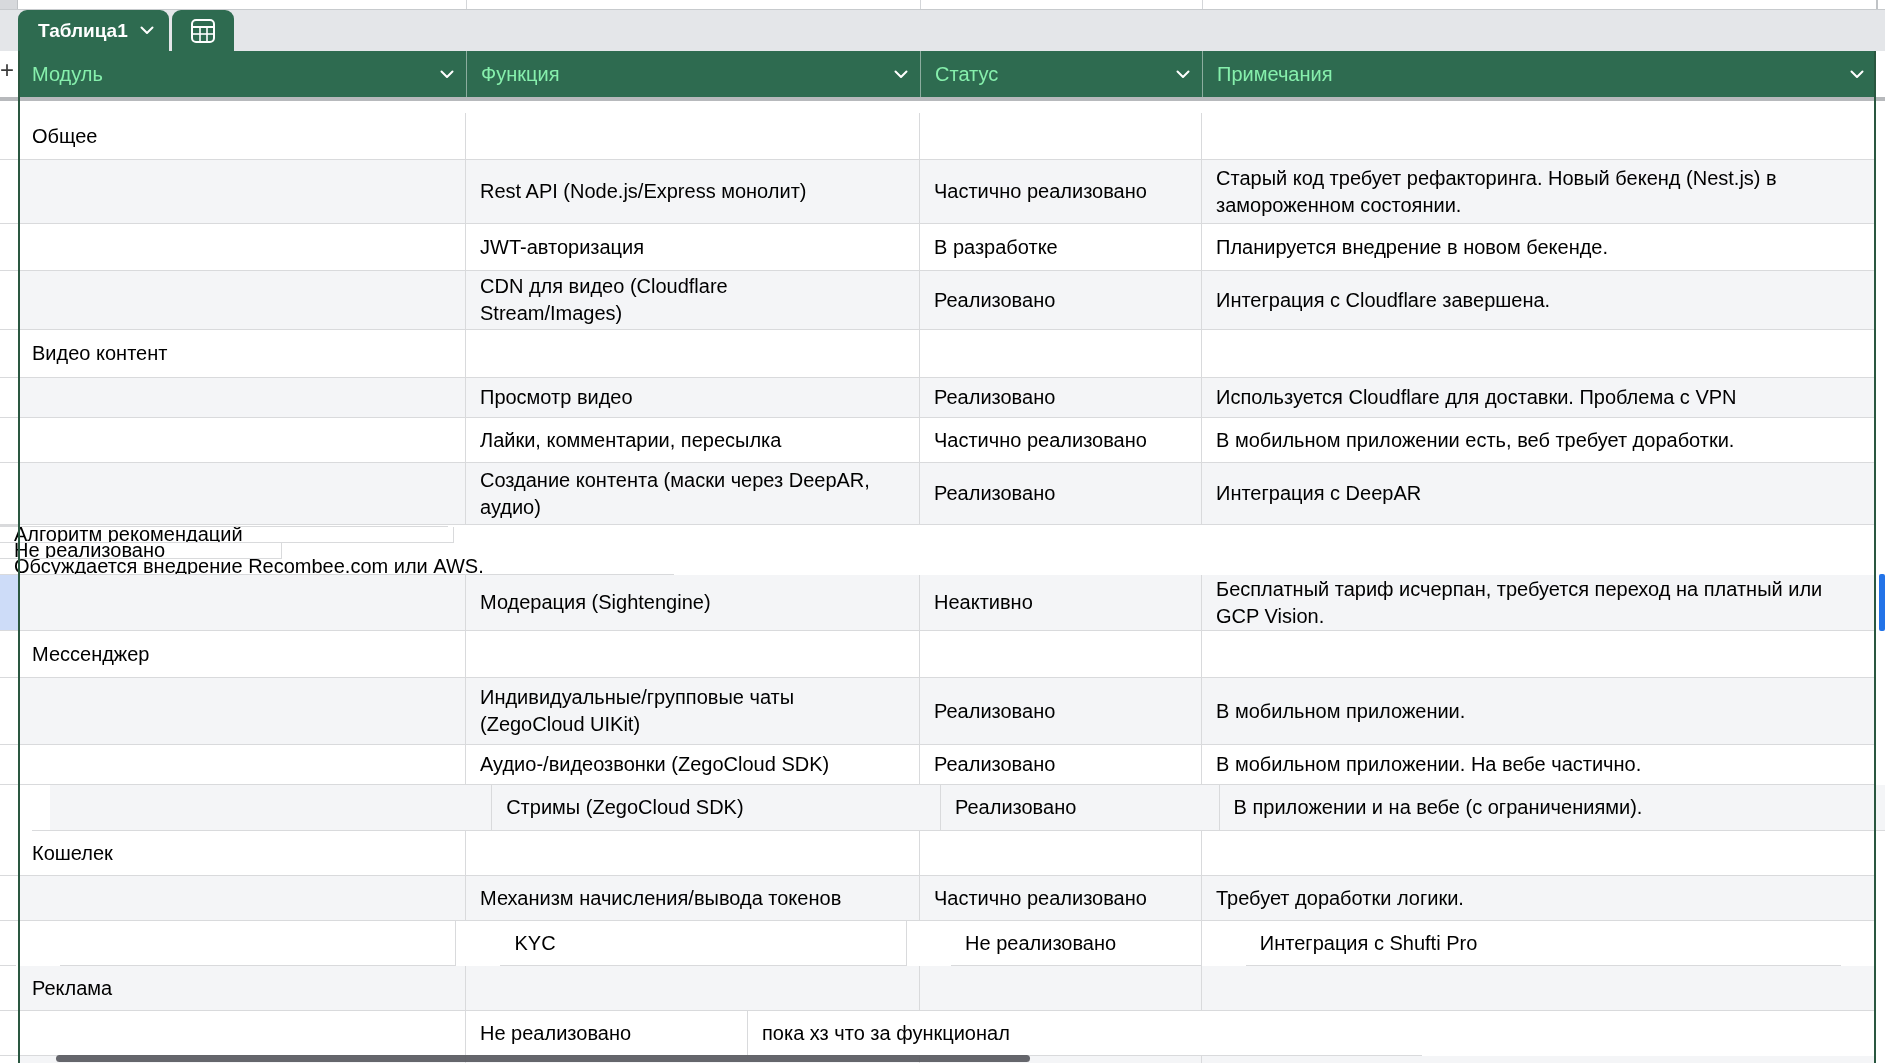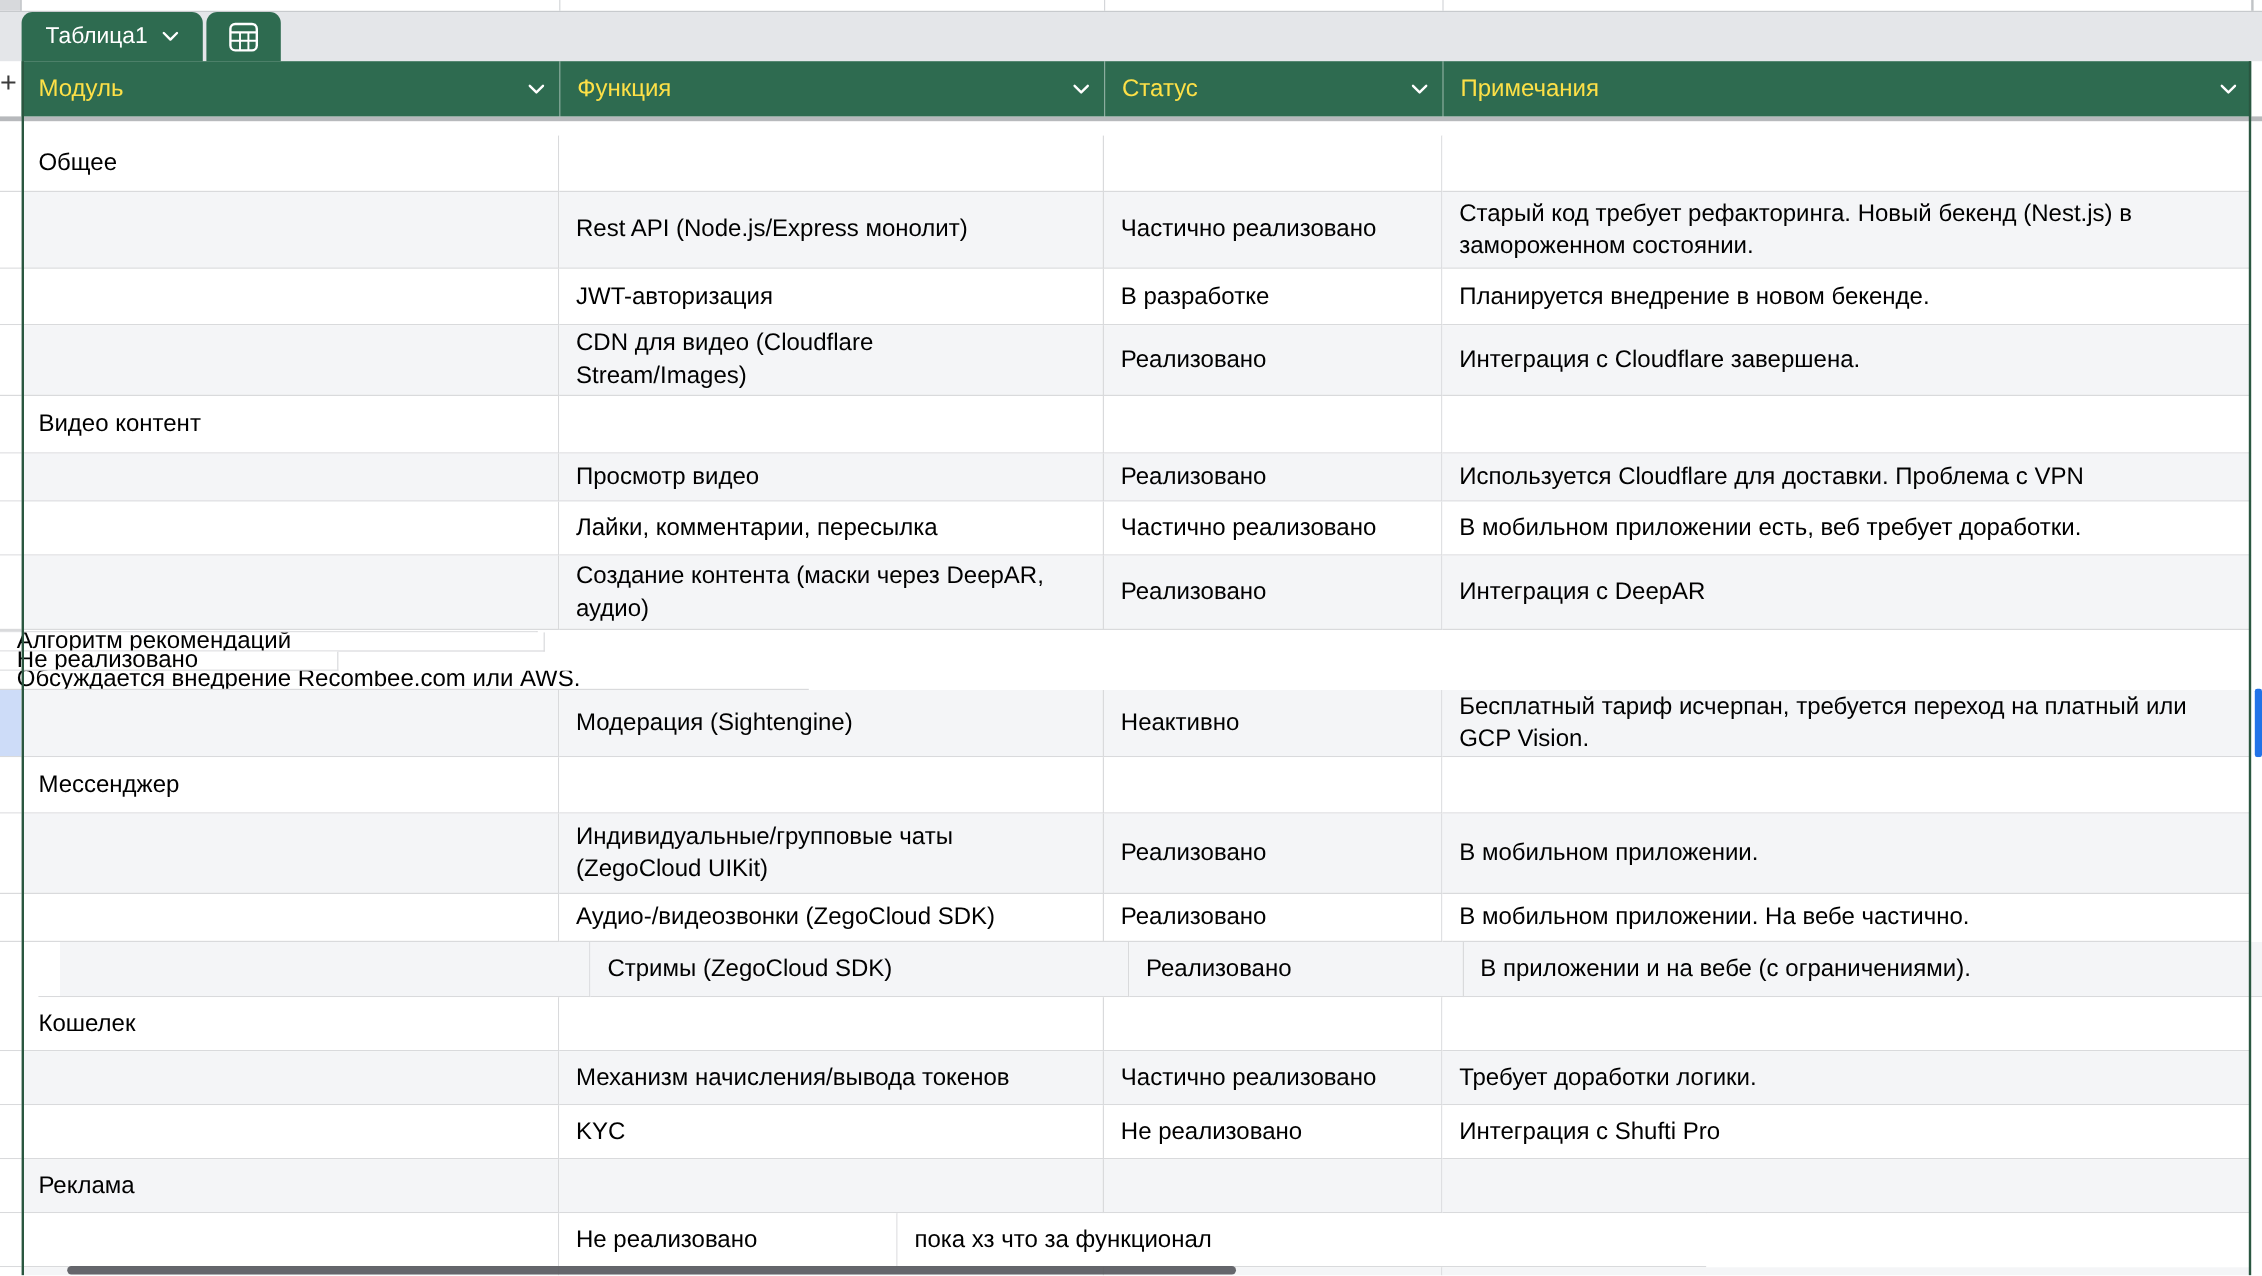--- a/index.html
+++ b/index.html
@@ -11,30 +11,30 @@
               border-bottom:1px solid #c7cacd;}
   .top-sliver .vline{position:absolute;top:0;bottom:0;width:1px;background:#d4d6d9;}
   .top-sliver .corner{position:absolute;left:0;top:0;width:17px;height:9px;background:#d7d9dc;border-right:1px solid #bfc2c5;}
 
   
   .band{position:absolute;left:0;top:10px;width:1885px;height:41px;background:#e4e6e9;}
 
   .tab{position:absolute;top:10px;height:41px;background:#2e6b50;display:flex;align-items:center;
        border-radius:9px 9px 0 0;cursor:default;}
   .tab-main{left:18px;width:151px;}
-  .tab-main .tab-label{color:#fff;font-size:19px;font-weight:normal;margin-left:20px;}
+  .tab-main .tab-label{color:#fff;font-size:19px;font-weight:bold;margin-left:20px;}
   .tab-main .chev{margin-left:12px;}
   .tab-icon{left:172px;width:62px;justify-content:center;}
 
   .plus{position:absolute;left:0px;top:58px;font-size:24px;color:#3c3c3c;line-height:24px;}
 
   
   .header{position:absolute;left:18px;top:51px;width:1858px;height:46px;background:#2e6b50;
           display:flex;z-index:3;}
-  .hcell{display:flex;align-items:center;color:#fde047;font-size:20px;box-sizing:border-box;
+  .hcell{display:flex;align-items:center;color:#86efac;font-size:20px;box-sizing:border-box;
          padding-left:14px;position:relative;}
   .hcell + .hcell{border-left:1px solid rgba(255,255,255,.45);}
   .hcell .chev{position:absolute;right:12px;top:50%;margin-top:-4px;}
   .hshadow{position:absolute;left:0;top:97px;width:1885px;height:4px;background:#b7b9bc;z-index:2;}
 
   
   #rows{position:absolute;left:0;top:93px;width:1885px;margin-top:20px;}
   .row{display:flex;width:1885px;box-sizing:border-box;}
   .cell{box-sizing:border-box;border-right:1px solid #d9dadc;border-bottom:1px solid #d9dadc;
         display:flex;align-items:center;font-size:20px;line-height:27px;
@@ -374,21 +374,21 @@
           <span>Механизм начисления/вывода токенов</span>
         </div>
         <div class="cell c3">
           <span>Частично реализовано</span>
         </div>
         <div class="cell c4">
           <span>Требует доработки логики.</span>
         </div>
         <div class="rpad"></div>
       </div>
-      <div class="row" style="height: 45px;">
+      <div class="row" style="height: 45px; gap: 44px;">
         <div class="gutter"></div>
         <div class="cell c1">
           <span></span>
         </div>
         <div class="cell c2">
           <span>KYC</span>
         </div>
         <div class="cell c3">
           <span>Не реализовано</span>
         </div>

